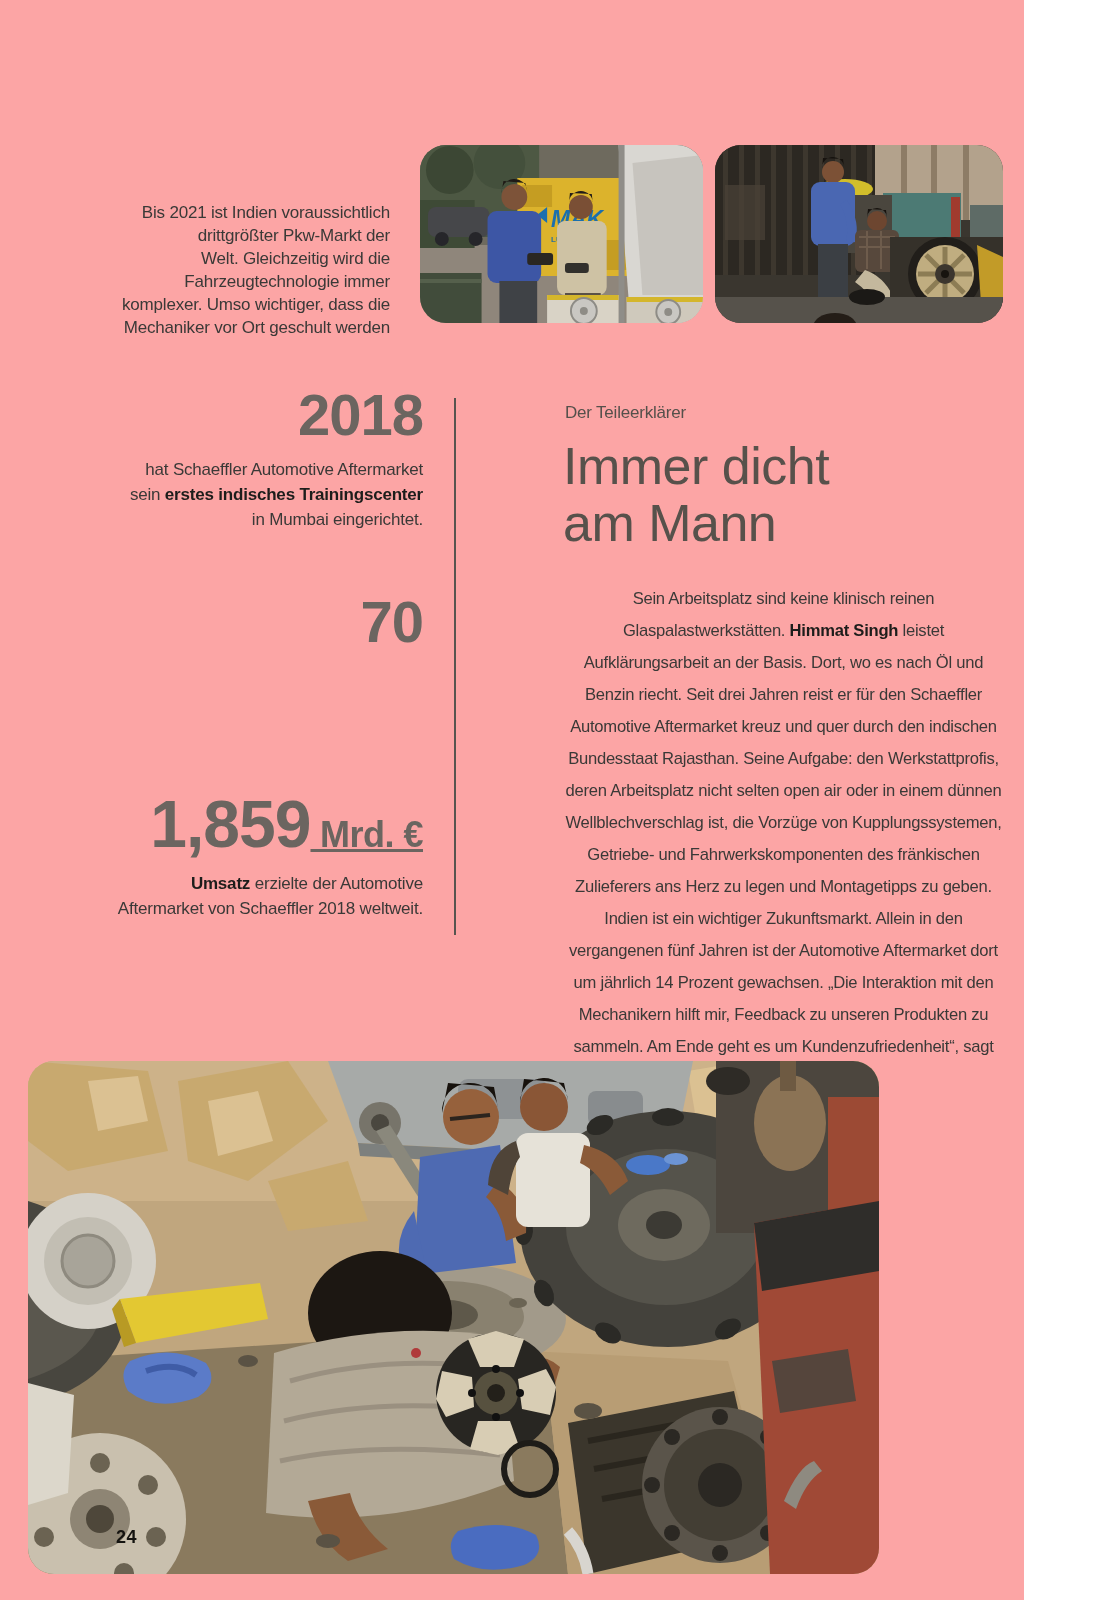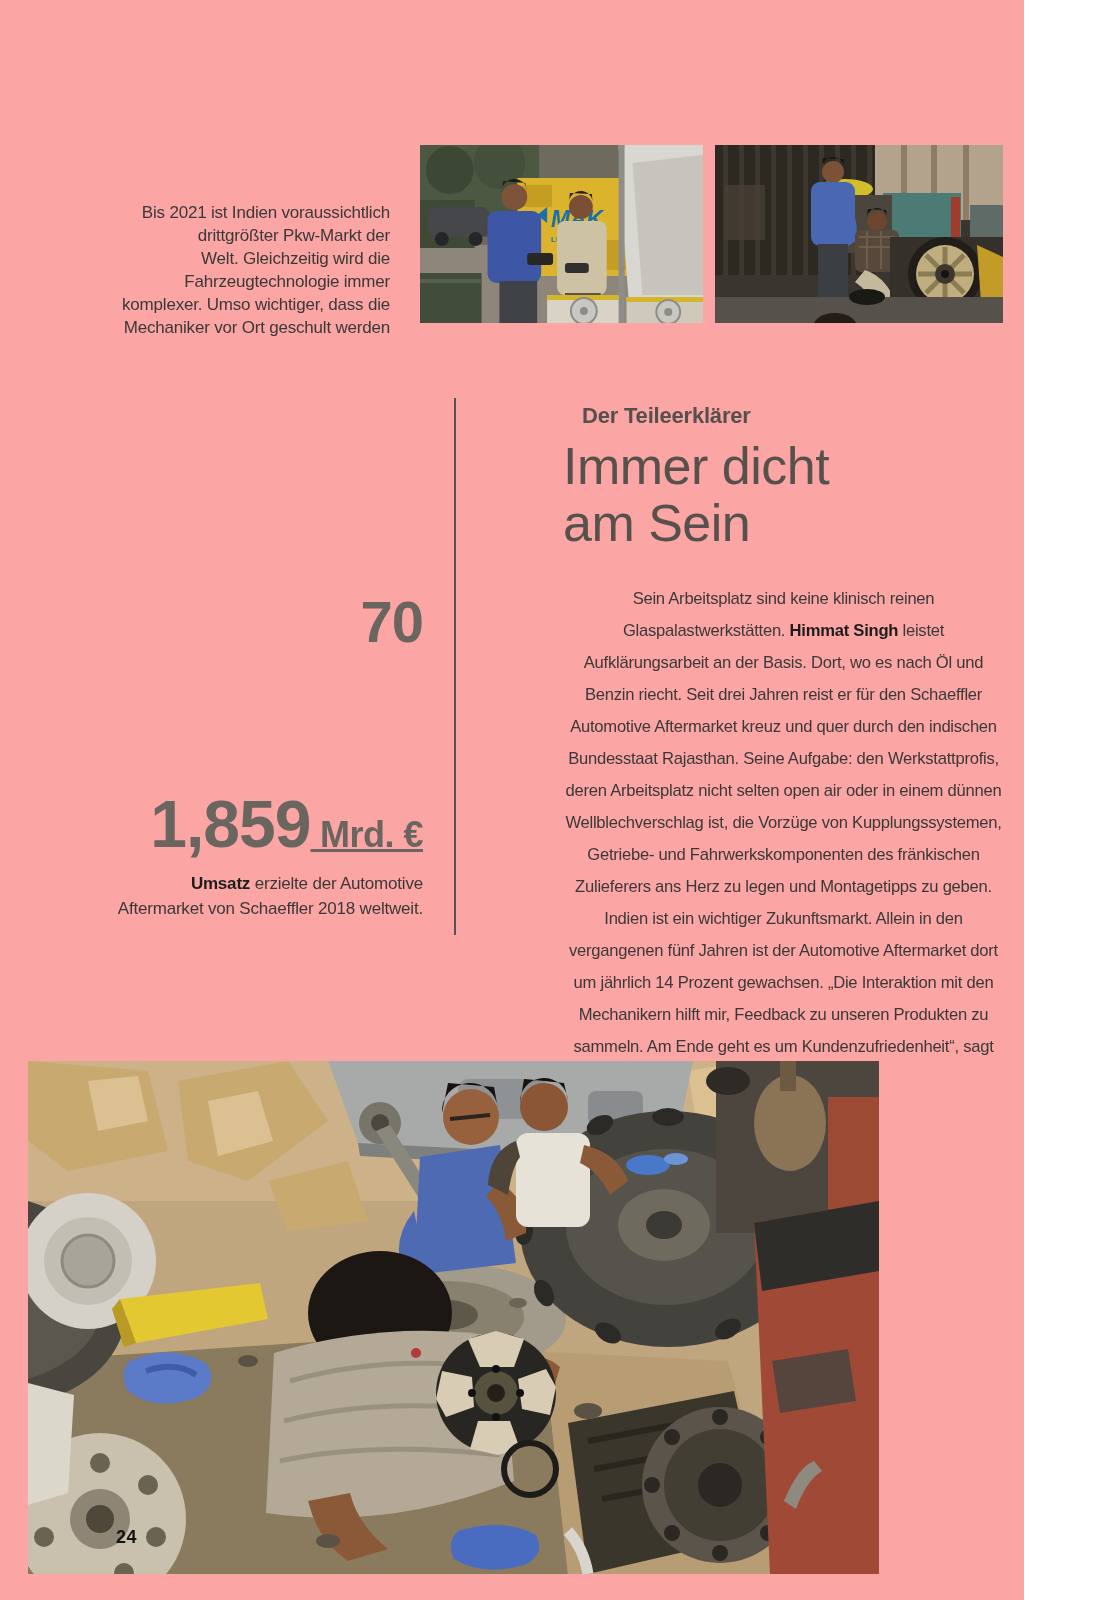--- a/index.html
+++ b/index.html
@@ -12,21 +12,21 @@
     overflow:hidden;
   }
   
   .intro-caption{
     position:absolute;left:90px;top:201px;width:300px;
     text-align:right;font-size:17px;line-height:23px;
     letter-spacing:-0.2px;color:#3a3937;
   }
   .intro-caption span{display:block;white-space:nowrap;}
   
-  .photo{position:absolute;overflow:hidden;}
+  .photo{position:absolute;overflow:hidden;border-radius:26px;}
   .photo svg{display:block;}
   #photo-top-left{left:420px;top:145px;width:283px;height:178px;}
   #photo-top-right{left:715px;top:145px;width:288px;height:178px;}
   #photo-bottom{left:28px;top:1061px;width:851px;height:513px;}
   
   .stats-col{position:absolute;left:80px;width:343px;text-align:right;}
   #stat-1{top:383px;}
   #stat-2{top:590px;}
   #stat-3{top:788px;}
   .stat-number{
@@ -35,22 +35,22 @@
   }
   #stat-3 .stat-number{font-size:66px;}
   .stat-unit{font-size:36px;font-weight:700;color:#6b6560;letter-spacing:-0.5px;text-decoration:underline;}
   .stat-caption{margin-top:10px;font-size:17px;line-height:25px;letter-spacing:-0.2px;color:#3a3937;}
   .stat-caption .line{display:block;white-space:nowrap;}
   .stat-caption b{color:#1d1d1b;}
   
   .divider{position:absolute;left:454px;top:398px;width:2px;height:537px;background:#57544f;}
   
   .kicker{
-    position:absolute;left:582px;top:403px;
-    font-size:22px;font-weight:700;color:#55504b;letter-spacing:-0.2px;
+    position:absolute;left:565px;top:403px;
+    font-size:17px;font-weight:400;color:#55504b;letter-spacing:-0.2px;
   }
   .headline{
     position:absolute;left:563px;top:438px;
     font-size:52px;font-weight:400;color:#57514b;
     line-height:57px;letter-spacing:-0.5px;
   }
   .headline span{display:block;}
   .body-text{
     position:absolute;left:565px;top:583px;width:437px;
     font-size:16.6px;line-height:32px;letter-spacing:-0.25px;
@@ -168,39 +168,47 @@
       </g>
       <circle cx="230" cy="129" r="10" fill="#3c362e"></circle>
       <circle cx="230" cy="129" r="4" fill="#17140f"></circle>
       <path d="M262,100 L288,112 L288,152 L266,158 Z" fill="#c29b28"></path>
       <rect x="0" y="152" width="288" height="26" fill="#56524b"></rect>
       <ellipse cx="152" cy="152" rx="18" ry="8" fill="#1b1916"></ellipse>
       <ellipse cx="120" cy="182" rx="22" ry="14" fill="#241d17"></ellipse>
     </svg>
   </div>
 
+  <div class="stats-col" id="stat-1">
+    <div class="stat-number">2018</div>
+    <div class="stat-caption">
+      <span class="line">hat Schaeffler Automotive Aftermarket</span>
+      <span class="line"><span>sein </span><b>erstes indisches Trainingscenter</b></span>
+      <span class="line">in Mumbai eingerichtet.</span>
+    </div>
+  </div>
 
   <div class="stats-col" id="stat-2">
     <div class="stat-number">70</div>
   </div>
 
   <div class="stats-col" id="stat-3">
     <div class="stat-number"><span>1,859</span><span class="stat-unit"> Mrd. €</span></div>
     <div class="stat-caption">
       <span class="line"><b>Umsatz</b><span> erzielte der Automotive</span></span>
       <span class="line">Aftermarket von Schaeffler 2018 weltweit.</span>
     </div>
   </div>
 
   <div class="divider"></div>
 
   <div class="kicker">Der Teileerklärer</div>
   <div class="headline">
     <span>Immer dicht</span>
-    <span>am Sein</span>
+    <span>am Mann</span>
   </div>
   <div class="body-text">
     <span>Sein Arbeitsplatz sind keine klinisch reinen Glaspalastwerkstätten. </span><b>Himmat Singh</b><span> leistet Aufklärungsarbeit an der Basis. Dort, wo es nach Öl und Benzin riecht. Seit drei Jahren reist er für den Schaeffler Automotive Aftermarket kreuz und quer durch den indischen Bundesstaat Rajasthan. Seine Aufgabe: den Werkstattprofis, deren Arbeitsplatz nicht selten open air oder in einem dünnen Wellblechverschlag ist, die Vorzüge von Kupplungssystemen, Getriebe- und Fahrwerkskomponenten des fränkischen Zulieferers ans Herz zu legen und Montagetipps zu geben. Indien ist ein wichtiger Zukunftsmarkt. Allein in den vergangenen fünf Jahren ist der Automotive Aftermarket dort um jährlich 14 Prozent gewachsen. „Die Interaktion mit den Mechanikern hilft mir, Feedback zu unseren Produkten zu sammeln. Am Ende geht es um Kundenzufriedenheit“, sagt Singh.</span>
   </div>
 
   <div class="photo" id="photo-bottom">
     <svg width="851" height="513" viewBox="0 0 851 513" preserveAspectRatio="none">
       <rect x="0" y="0" width="851" height="513" fill="#c0a67e"></rect>
       <rect x="0" y="0" width="851" height="140" fill="#cdb289"></rect>
       <path d="M0,300 L300,280 L520,330 L540,513 L0,513 Z" fill="#8a7a5e"></path>

